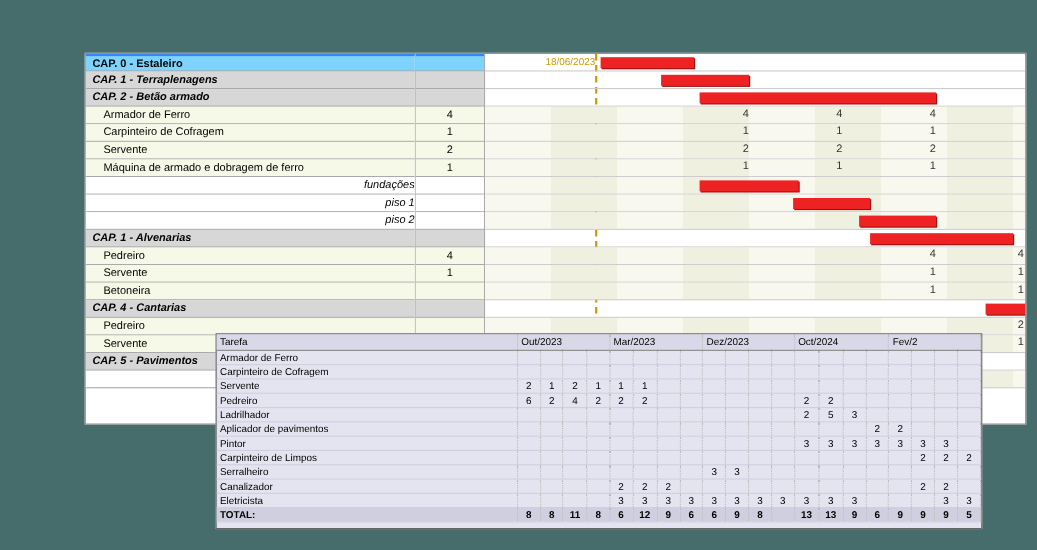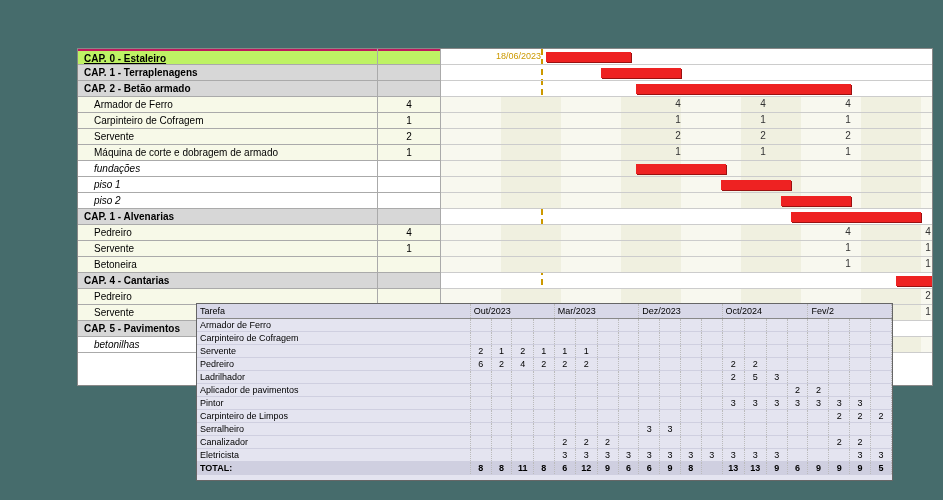--- a/index.html
+++ b/index.html
@@ -26,25 +26,25 @@
   }
   #gantt-left {
     width: 300px;
     border-right: 1px solid #aaa;
     flex: none;
   }
   #gantt-mid { width: 63px; border-right: 1px solid #aaa; flex: none; }
   #gantt-right { flex: 1; position: relative; overflow: hidden; }
 
   .grow { border-bottom: 1px solid #aaa; height: 16px; line-height: 16px; padding-left: 6px; white-space: nowrap; overflow: hidden; }
-  .grow.header    { background: #bef264; border-top: 2px solid #be185d; font-weight: bold; text-decoration: underline; }
+  .grow.header    { background: #7dd3fc; border-top: 2px solid #3b82f6; font-weight: bold; }
   .grow.chapter   { background: #d7d7d7; font-weight: bold; }
-  .grow.chapter.b { font-weight: bold; }
+  .grow.chapter.b { font-weight: bold; font-style: italic; }
   .grow.resource  { background: #f7f9e8; padding-left: 16px; }
-  .grow.italic    { font-style: italic; background: #fff; padding-left: 16px; }
+  .grow.italic    { font-style: italic; background: #fff; padding-left: 16px; text-align: right; }
   .grow.mid       { text-align: center; padding-left: 0; }
 
   
   #gantt-grid {
     position: absolute; left:0; top:0; right:0; bottom:0;
   }
   .gridrow { height: 16px; border-bottom: 1px solid #ccc; position: relative; }
   .gridrow.shade { background: repeating-linear-gradient(90deg, #f8f8ef 0 60px, #f0f0e0 60px 120px); }
   .bar { position: absolute; top:3px; height:10px; background: #e22; box-shadow: 1px 1px 0 #911; }
   .numcell { position: absolute; top:1px; width:24px; text-align:center; font-size:10px; color:#333; }
@@ -69,21 +69,21 @@
 <body>
 
 <div id="gantt" class="panel">
   <div id="gantt-left">
       <div class="grow header">CAP. 0 - Estaleiro</div>
       <div class="grow chapter b">CAP. 1 - Terraplenagens</div>
       <div class="grow chapter b">CAP. 2 - Betão armado</div>
       <div class="grow resource">Armador de Ferro</div>
       <div class="grow resource">Carpinteiro de Cofragem</div>
       <div class="grow resource">Servente</div>
-      <div class="grow resource">Máquina de corte e dobragem de armado</div>
+      <div class="grow resource">Máquina de armado e dobragem de ferro</div>
       <div class="grow italic">fundações</div>
       <div class="grow italic">piso 1</div>
       <div class="grow italic">piso 2</div>
       <div class="grow chapter b">CAP. 1 - Alvenarias</div>
       <div class="grow resource">Pedreiro</div>
       <div class="grow resource">Servente</div>
       <div class="grow resource">Betoneira</div>
       <div class="grow chapter b">CAP. 4 - Cantarias</div>
       <div class="grow resource">Pedreiro</div>
       <div class="grow resource">Servente</div>

